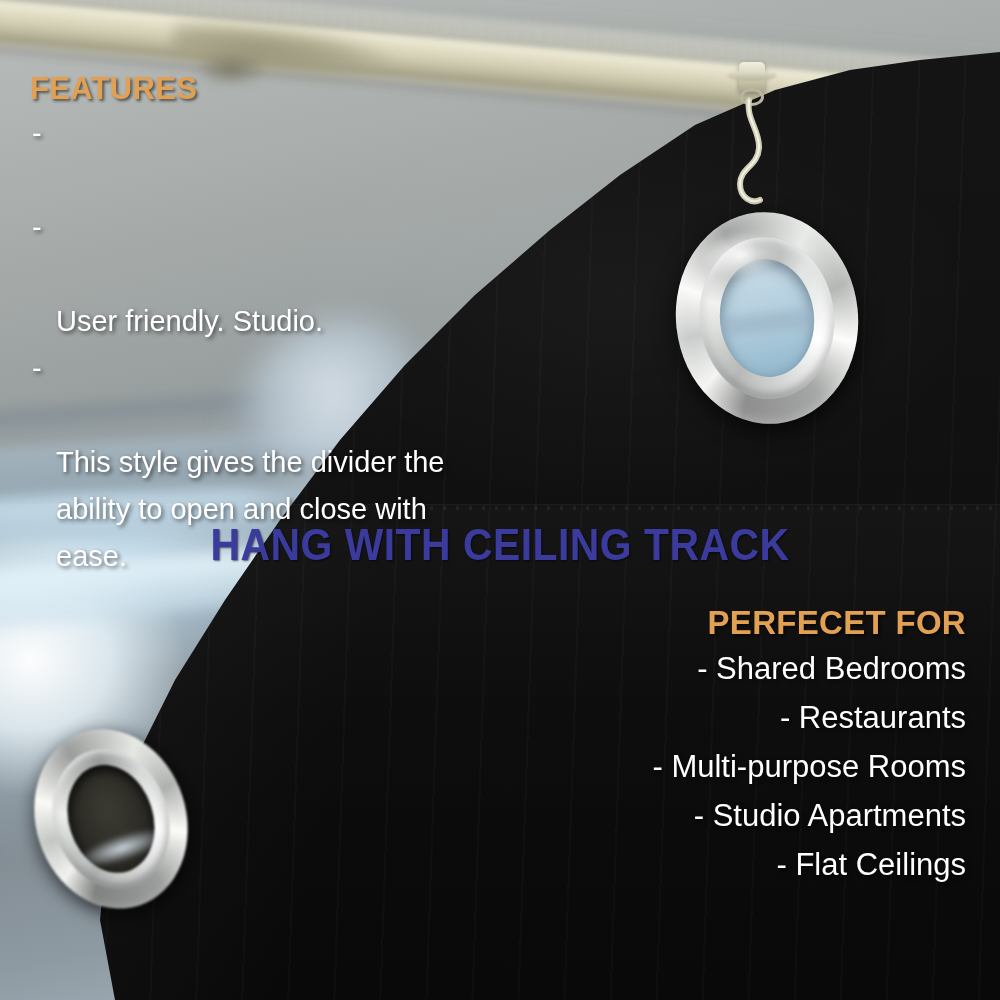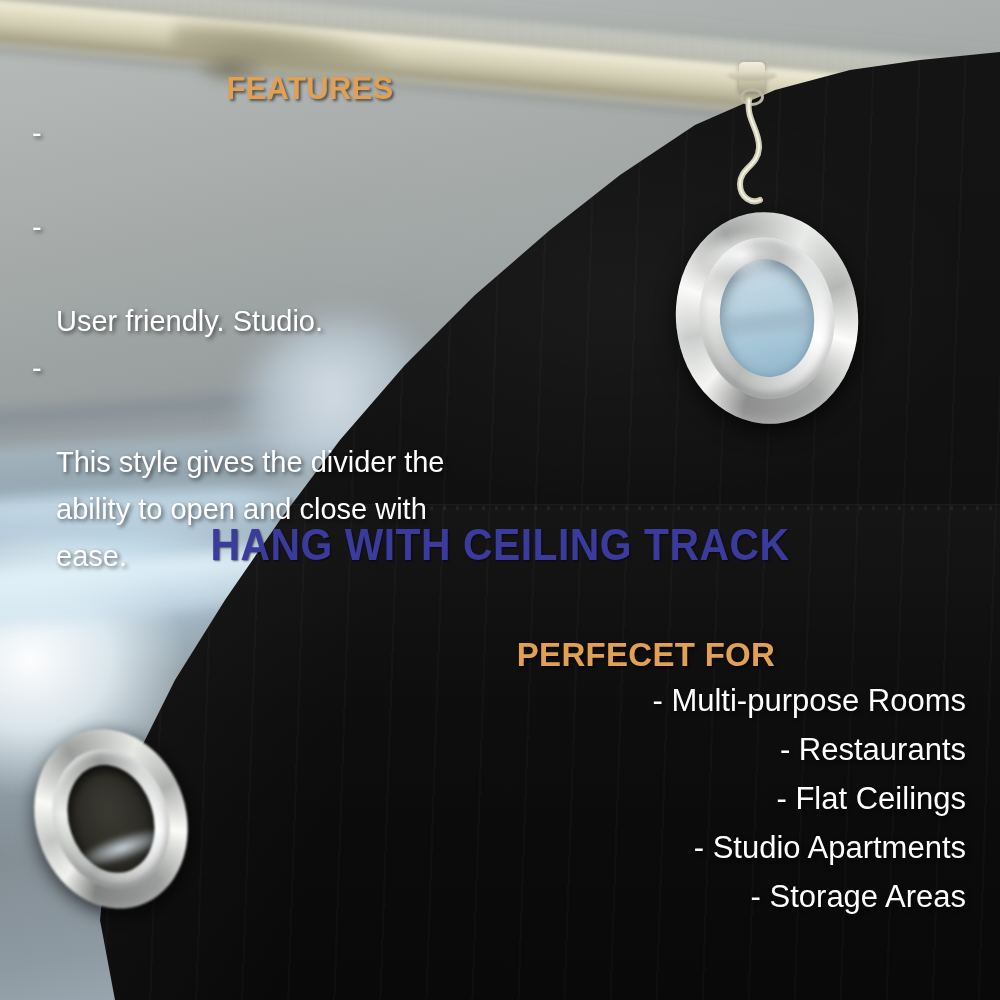--- a/index.html
+++ b/index.html
@@ -235,21 +235,20 @@
   }
 
   
   .tx{position:absolute;}
 
   .heading-orange{
     color:#e2a052;
     font-weight:700;
     letter-spacing:.3px;
     text-shadow:2px 2px 3px rgba(0,0,0,.55);
-    text-align:center;
   }
   .body-white{
     color:#ffffff;
     font-weight:400;
     text-shadow:2px 2px 4px rgba(0,0,0,.6);
   }
 
   
   #features-block{left:30px;top:72px;width:560px;}
   #features-title{font-size:31px;line-height:34px;}
@@ -271,21 +270,21 @@
     text-align:center;
     color:#3b3b9e;
     font-size:44px;
     font-weight:700;
     letter-spacing:.5px;
     transform:scaleX(.93);
     text-shadow:1px 1px 2px rgba(0,0,0,.6);
   }
 
   
-  #perfect-block{right:34px;top:636px;width:640px;text-align:right;}
+  #perfect-block{right:34px;top:604px;width:640px;text-align:right;}
   #perfect-title{font-size:33px;line-height:38px;}
   #perfect-list{margin:2px 0 0 0;padding:0;list-style:none;}
   #perfect-list li{
     font-size:31px;
     line-height:49px;
     white-space:nowrap;
   }
 </style>
 </head>
 <body>
@@ -356,21 +355,21 @@
 ease.</span>
       </li>
     </ul>
   </div>
 
   <div class="tx" id="banner-title">HANG WITH CEILING TRACK</div>
 
   <div class="tx" id="perfect-block">
     <div class="heading-orange" id="perfect-title">PERFECET FOR</div>
     <ul class="body-white" id="perfect-list">
+      <li>- Shared Bedrooms</li>
+      <li>- Restaurants</li>
       <li>- Multi-purpose Rooms</li>
-      <li>- Restaurants</li>
+      <li>- Studio Apartments</li>
       <li>- Flat Ceilings</li>
-      <li>- Studio Apartments</li>
-      <li>- Storage Areas</li>
     </ul>
   </div>
 
 </div>
 
 </body></html>

